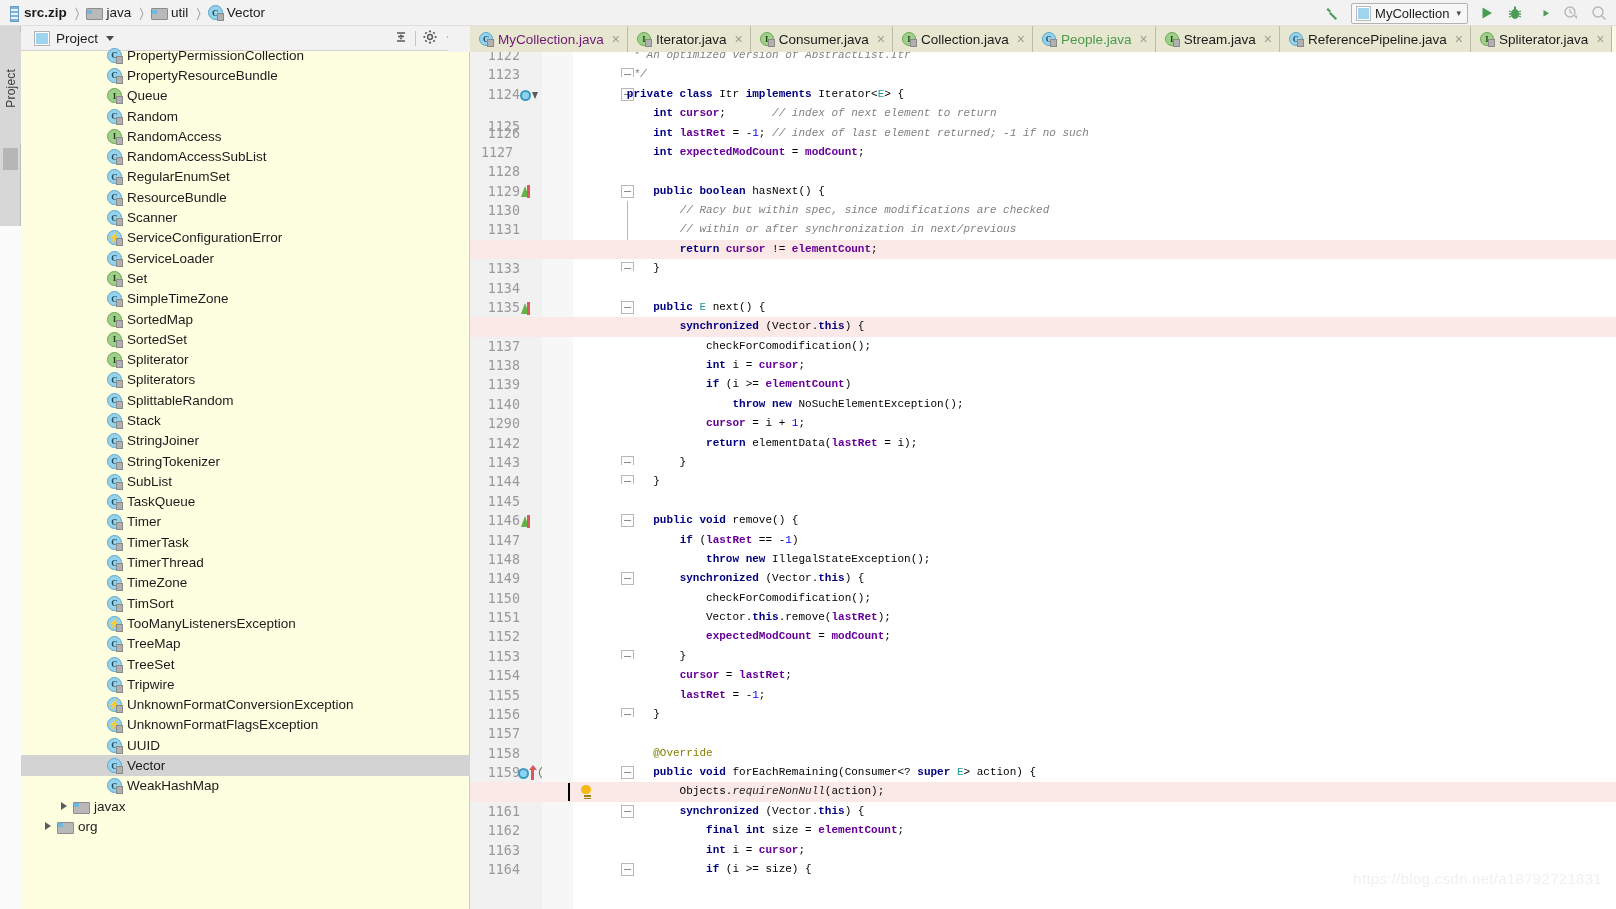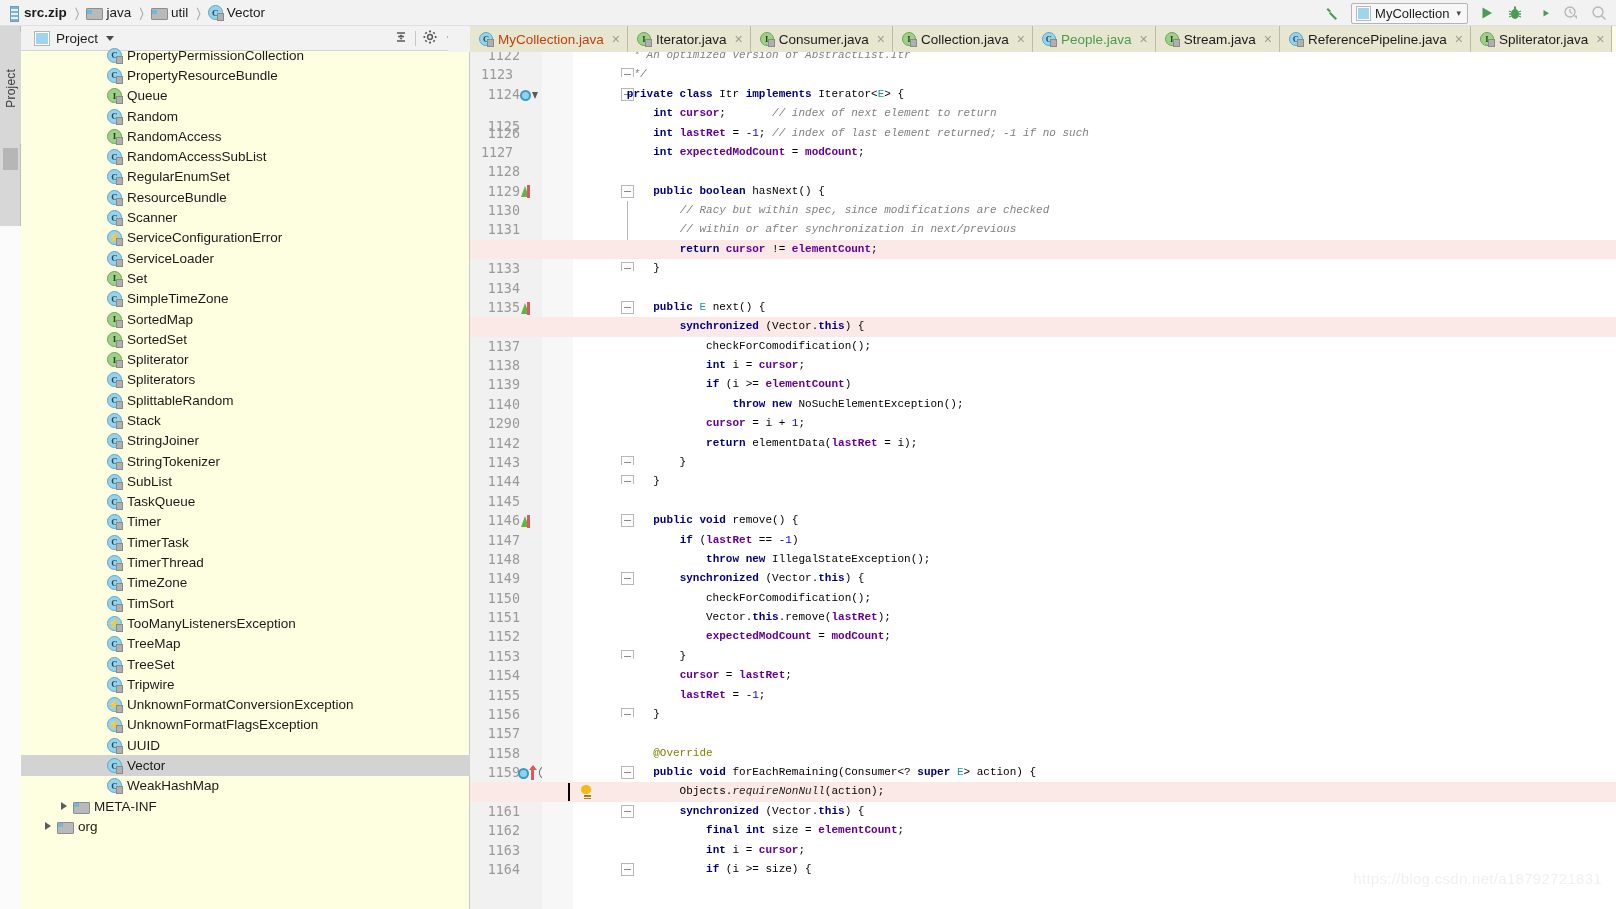--- a/index.html
+++ b/index.html
@@ -174,21 +174,21 @@
   }
   .etab {
     display: flex; align-items: center; gap: 5px;
     padding: 0 7px 0 9px; height: 26px;
     background: #e7e6d0;
     border-right: 1px solid #bcbca6;
     font-size: 13.5px; color: #1b1b1b;
     position: relative;
   }
   .etab.active { background: #fbfbe7; }
-  .etab .tab-name.modified { color: #c2410c; }
+  .etab .tab-name.modified { color: #701a75; }
   .etab .tab-name.green { color: #4d9a4d; }
   .etab .tab-close {
     color: #9d9d8d; font-size: 14px; margin-left: 3px; line-height: 1;
   }
 
   
   #editor {
     position: absolute; left: 470px; top: 52px; width: 1316px; height: 857px;
     background: #ffffff; overflow: hidden;
   }
@@ -608,21 +608,21 @@
       <div class="tnode" style="padding-left: 68px;">
         <span class="tw"></span>
         <span class="ic ic-class">C</span>
         <span class="tlabel">WeakHashMap</span>
       </div>
       <div class="tnode" style="padding-left: 34px;">
         <span class="tw">
           <span class="chev"></span>
         </span>
         <span class="ic ic-folder"></span>
-        <span class="tlabel">META-INF</span>
+        <span class="tlabel">javax</span>
       </div>
       <div class="tnode" style="padding-left: 18px;">
         <span class="tw">
           <span class="chev"></span>
         </span>
         <span class="ic ic-folder"></span>
         <span class="tlabel">org</span>
       </div>
     </div>
 </div>
@@ -668,21 +668,21 @@
       <span class="ic ic-iface" style="width: 14px; height: 14px; font-size: 8.5px;">I</span>
       <span class="tab-name">Spliterator.java</span>
       <span class="tab-close">×</span>
     </div>
     <div class="etab active"></div>
   </div>
 
 <div id="editor">
   <div id="gutter">
       <div class="lnum" style="top: -6px;">1122</div>
-      <div class="lnum" style="top: 13.38px; text-align: center;">1123</div>
+      <div class="lnum" style="top: 13.38px;">1123</div>
       <div class="lnum" style="top: 32.76px;">1124</div>
       <div class="gmark" style="top: 32.76px; left: 50px;"><span class="override-dot"></span><span class="arrow-down"></span></div>
       <div class="lnum" style="top: 65px;">1125</div>
       <div class="lnum" style="top: 71.52px;">1126</div>
       <div class="lnum" style="top: 90.9px; text-align: center;">1127</div>
       <div class="lnum" style="top: 110.28px;">1128</div>
       <div class="lnum" style="top: 129.66px;">1129</div>
       <div class="gmark" style="top: 129.66px; left: 50px;"><span class="impl-icon"></span></div>
       <div class="lnum" style="top: 149.04px;">1130</div>
       <div class="lnum" style="top: 168.42px;">1131</div>

